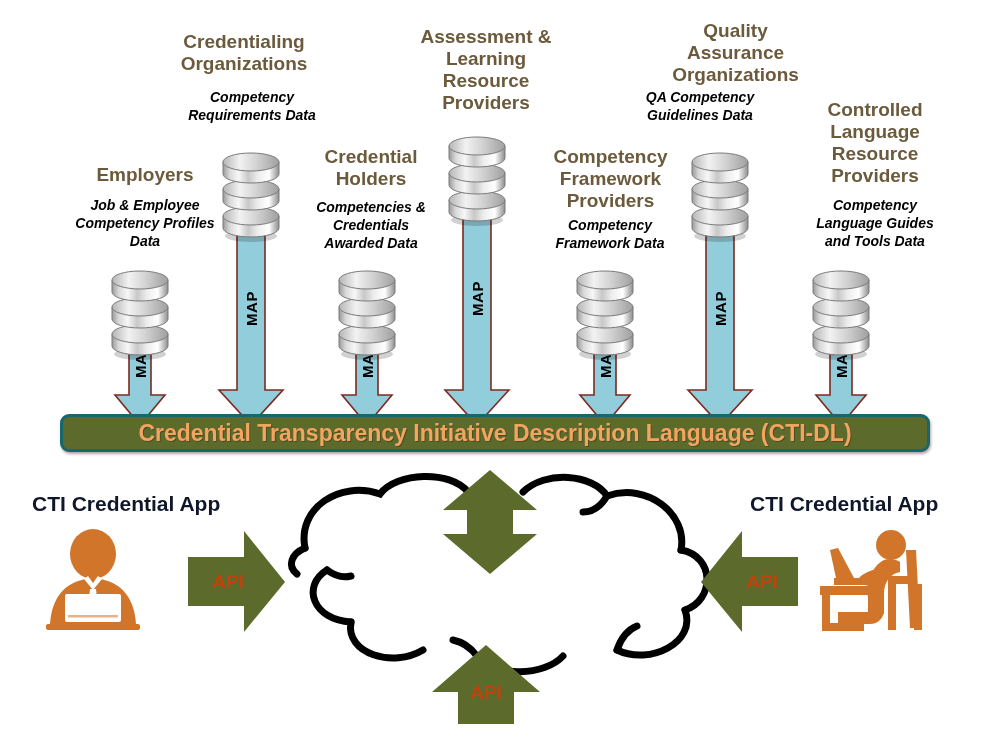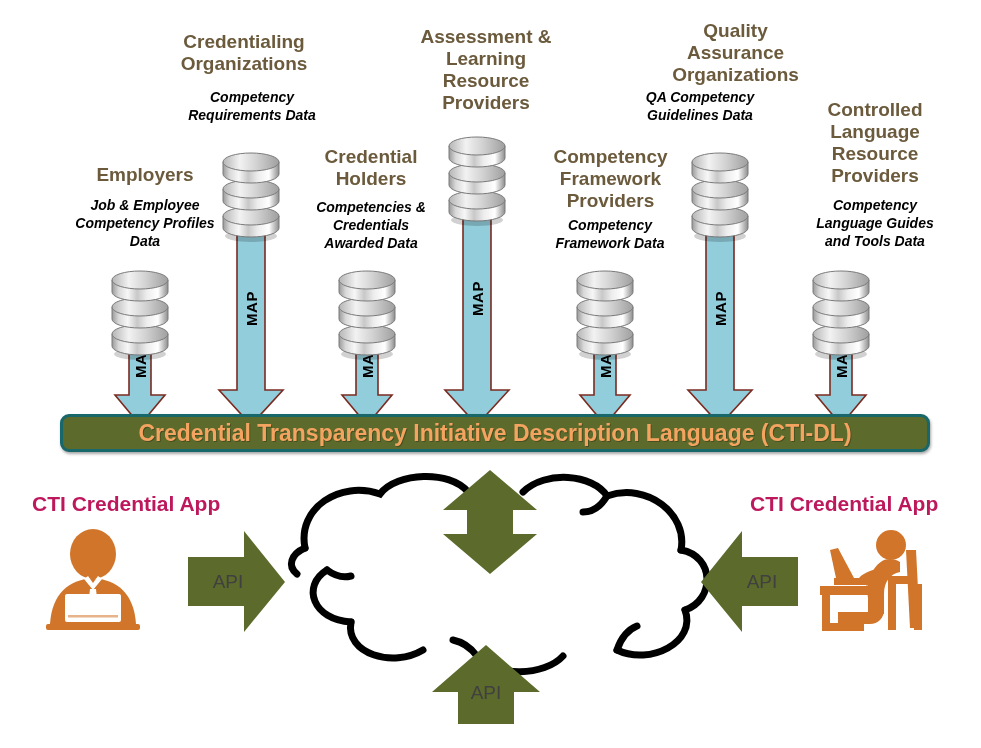--- a/index.html
+++ b/index.html
@@ -44,33 +44,33 @@
   }
   #ctidl span{
     color:#f4a460;font-weight:bold;font-size:23px;letter-spacing:0px;
     font-family:"Liberation Sans", sans-serif;
     text-shadow:1px 1px 0 rgba(0,0,0,.25);
     white-space:nowrap;
   }
 
   
   .applabel{
-    position:absolute;color:#be185d;font-weight:bold;font-size:21px;
+    position:absolute;color:#0f172a;font-weight:bold;font-size:21px;
     font-family:"Liberation Sans", sans-serif;white-space:nowrap;
   }
   #cloudwrap{position:absolute;left:245px;top:470px;width:500px;height:230px;}
   #registry-text{
     position:absolute;left:245px;top:565px;width:500px;text-align:center;
     color:#e2701a;font-weight:bold;font-size:34px;
     font-family:"Liberation Sans", sans-serif;white-space:nowrap;
   }
   .apiarrow{position:absolute;}
   .apiarrow svg{display:block;}
   .apilabel{
-    position:absolute;color:#404040;font-weight:normal;font-size:19px;
+    position:absolute;color:#c2410c;font-weight:bold;font-size:19px;
     font-family:"Liberation Sans", sans-serif;white-space:nowrap;
   }
   .persona{position:absolute;}
   .persona svg{display:block;}
 </style>
 </head>
 <body>
 
 <div id="stage">
 

